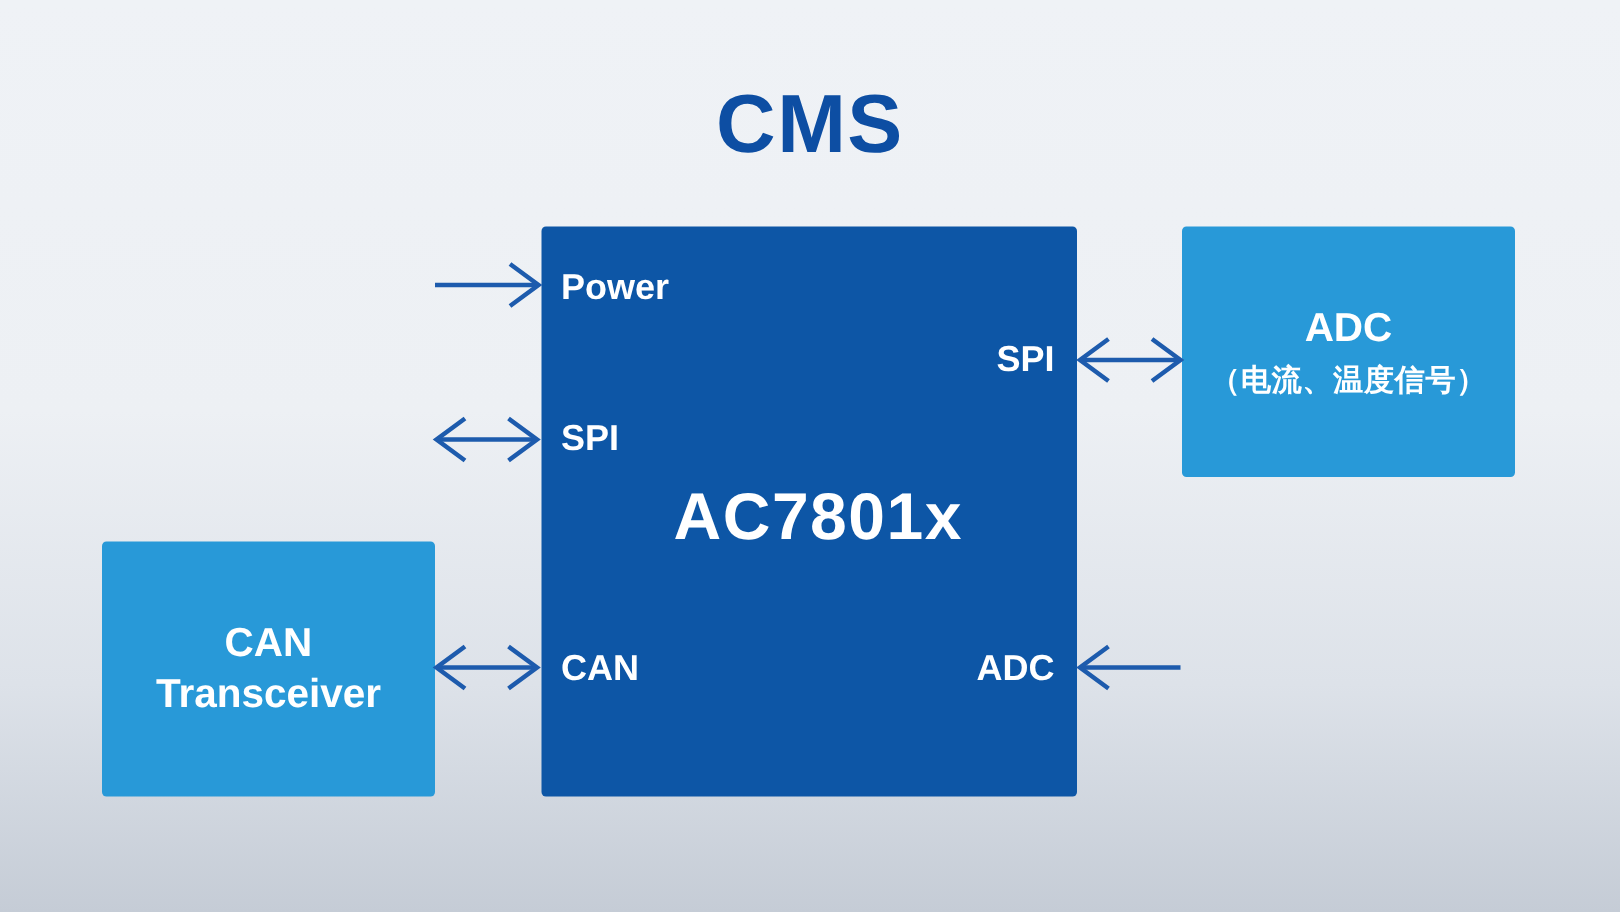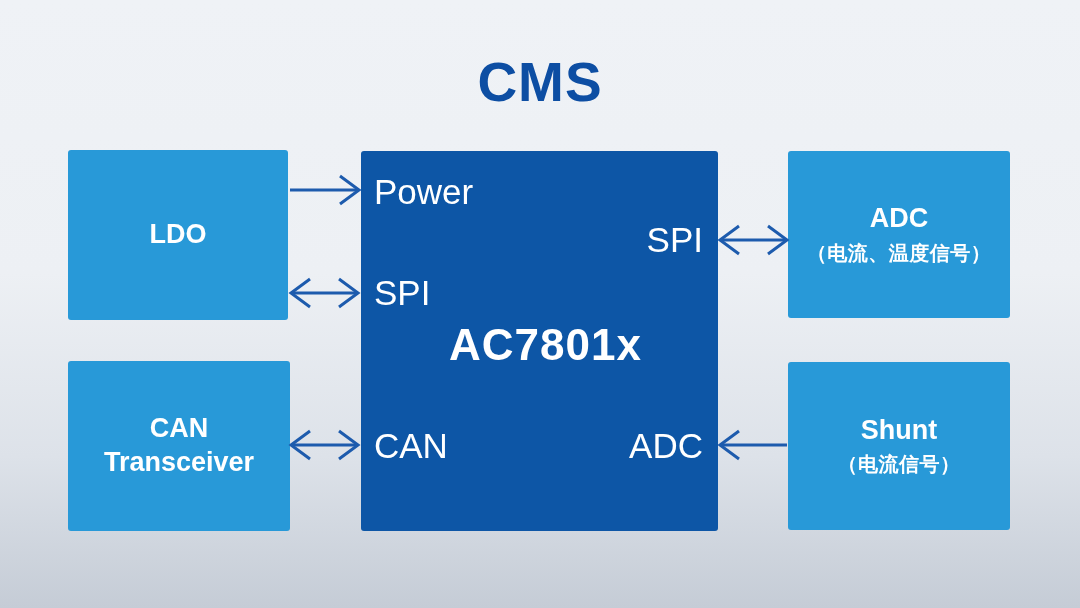--- a/index.html
+++ b/index.html
@@ -53,22 +53,22 @@
   #box-ldo            { left: 68px;  top: 150px; width: 220px; height: 170px; }
   #box-can-transceiver{ left: 68px;  top: 361px; width: 222px; height: 170px; }
   #box-adc            { left: 788px; top: 151px; width: 222px; height: 167px; }
   #box-shunt          { left: 788px; top: 362px; width: 222px; height: 168px; }
   #box-chip {
     left: 361px; top: 151px; width: 357px; height: 380px;
     background: #0d56a6;
   }
   .port {
     position: absolute;
-    font-size: 35px;
-    font-weight: 400;
+    font-size: 24px;
+    font-weight: 700;
     transform: translateY(-50%);
     white-space: nowrap;
   }
   .port.left  { left: 13px; }
   .port.right { right: 15px; }
   #port-power     { top: 41px; }
   #port-spi-left  { top: 142px; }
   #port-can       { top: 295px; }
   #port-spi-right { top: 89px; }
   #port-adc       { top: 295px; }
@@ -98,47 +98,40 @@
     stroke-linejoin: miter;
   }
 </style>
 </head>
 <body>
 
 <div class="stage">
 
   <div class="page-title">CMS</div>
 
-  <div class="box side-box" id="box-ldo">
-    <div class="main-label">LDO</div>
-  </div>
 
   <div class="box side-box" id="box-can-transceiver">
     <div class="main-label">CAN
 Transceiver</div>
   </div>
 
   <div class="box" id="box-chip">
     <span class="port left" id="port-power">Power</span>
     <span class="port left" id="port-spi-left">SPI</span>
     <span class="port left" id="port-can">CAN</span>
     <span class="port right" id="port-spi-right">SPI</span>
     <span class="port right" id="port-adc">ADC</span>
     <div class="chip-name">AC7801x</div>
   </div>
 
   <div class="box side-box" id="box-adc">
     <div class="main-label">ADC</div>
     <div class="sub-label">（电流、温度信号）</div>
   </div>
 
-  <div class="box side-box" id="box-shunt">
-    <div class="main-label">Shunt</div>
-    <div class="sub-label">（电流信号）</div>
-  </div>
 
   <svg class="arrow-layer" viewBox="0 0 1080 608" xmlns="http://www.w3.org/2000/svg">
 
     <g>
       <path d="M290,190 L358,190"></path>
       <path d="M340,176 L359,190 L340,204"></path>
     </g>
 
     <g>
       <path d="M293,293 L356,293"></path>

